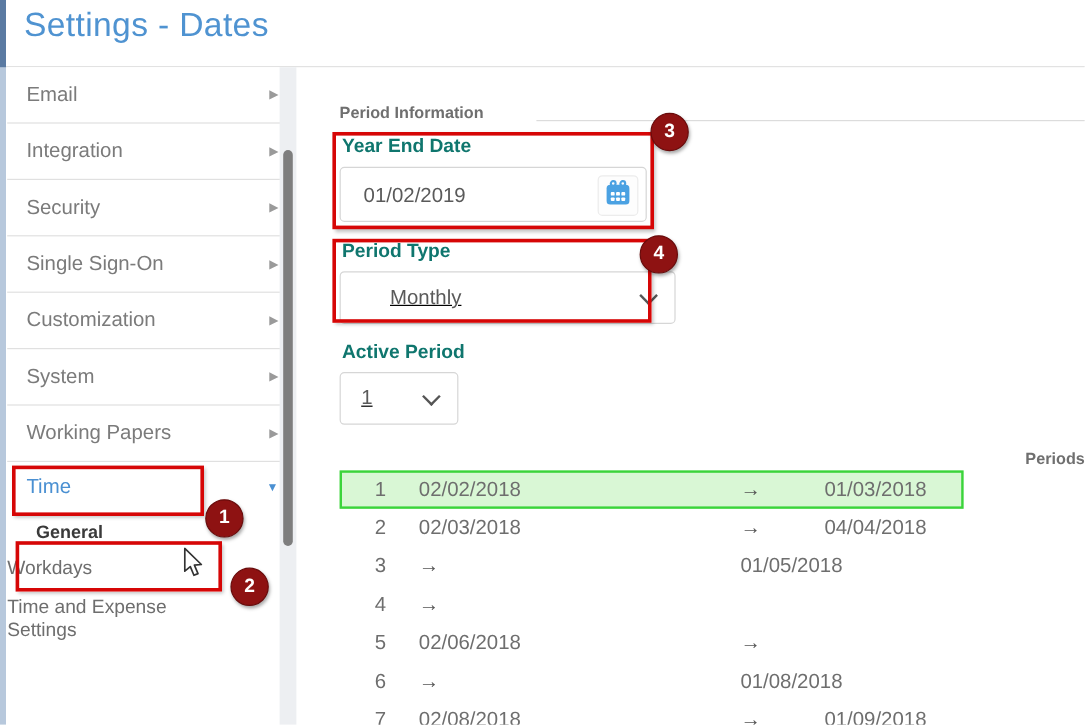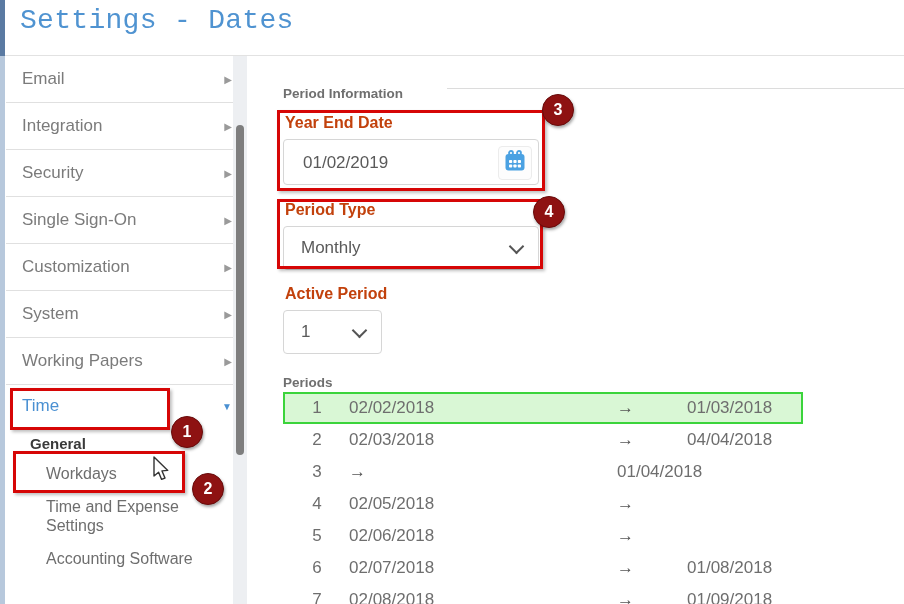--- a/index.html
+++ b/index.html
@@ -5,69 +5,69 @@
   html,body{margin:0;padding:0;}
   body{width:904px;height:604px;overflow:hidden;position:relative;background:#fff;
        font-family:"Liberation Sans", sans-serif;}
   .abs{position:absolute;}
 
   
   #left-strip{left:0;top:0;width:5px;height:604px;background:#b7c8dc;}
   #left-strip-top{left:0;top:0;width:5px;height:56px;background:#5a7aa2;}
 
   
-  #page-title{left:20px;top:5px;font-size:28px;font-weight:400;color:#4f93d1;letter-spacing:.3px;font-family:Liberation Mono, monospace;}
+  #page-title{left:20px;top:5px;font-size:28px;font-weight:400;color:#4f93d1;letter-spacing:.3px;}
   #header-divider{left:5px;top:55px;right:0;height:1px;background:#e2e2e2;}
 
   
   #sidebar{left:6px;top:56px;width:240px;height:548px;background:#fff;}
   .side-item{height:46px;border-bottom:1px solid #e0e0e0;display:flex;align-items:center;
              padding:0 14px 0 16px;color:#7b7b7b;font-size:17px;cursor:pointer;}
   .side-item .chev{margin-left:auto;color:#9a9a9a;font-size:10px;}
   #time-item{height:42px;display:flex;align-items:center;padding:0 14px 0 16px;
              color:#4a90d2;font-size:17px;cursor:pointer;}
   #time-item .chev{margin-left:auto;color:#4a90d2;font-size:10px;}
   #general-header{margin:4px 0 0 24px;font-size:15px;font-weight:bold;color:#3a3a3a;height:24px;
                   display:flex;align-items:center;}
   #dates-item{margin-top:5px;height:31px;background:#4d9edb;color:#fff;font-size:16px;
               display:flex;align-items:center;padding-left:40px;cursor:pointer;}
-  .sub-item{color:#6e6e6e;font-size:16px;padding-left:40px;cursor:pointer;line-height:19px;}
+  .sub-item{color:#6e6e6e;font-size:16px;cursor:pointer;line-height:19px;}
   #workdays-item{margin-top:9px;}
   #tes-item{margin-top:14px;width:150px;}
   #asi-item{margin-top:14px;width:170px;}
 
   
   #scrollbar-track{left:233px;top:56px;width:14px;height:548px;background:#edeff2;}
   #scrollbar-thumb{left:3px;top:69px;width:8px;height:330px;background:#7e7e7e;border-radius:4px;position:absolute;}
 
   
   #main{left:248px;top:56px;right:0;bottom:0;}
-  .legend{display:flex;align-items:flex-start;position:absolute;right:0;gap:40px;}
+  .legend{display:flex;align-items:flex-end;position:absolute;right:0;gap:40px;}
   .legend span{font-size:13.5px;font-weight:bold;color:#6f6f6f;white-space:nowrap;}
   .legend .line{flex:1;height:1px;background:#dcdcdc;margin-left:4px;margin-top:2px;}
   #legend-period-info{left:35px;top:30px;}
   #legend-periods{left:35px;top:319px;flex-direction:column;}
 
-  .field-label{position:absolute;font-size:16px;font-weight:bold;color:#c2410c;}
+  .field-label{position:absolute;font-size:16px;font-weight:bold;color:#0f766e;}
   #yed-label{left:37px;top:58px;}
   #pt-label{left:37px;top:145px;}
   #ap-label{left:37px;top:229px;}
 
-  .boxctl{position:absolute;background:#fff;border:1px solid #d6d6d6;border-radius:4px;}
+  .boxctl{position:absolute;background:#fff;border:1px solid #d6d6d6;border-radius:4px;text-decoration:underline;}
   #yed-input-wrap{left:35px;top:83px;width:254px;height:44px;}
   #yed-input{border:none;outline:none;background:transparent;font-family:"Liberation Sans",sans-serif;
              font-size:17px;color:#5a5a5a;margin:12px 0 0 17px;width:150px;}
   #calendar-btn{position:absolute;right:6px;top:6px;width:32px;height:32px;border:1px solid #ececec;
                 border-radius:4px;display:flex;align-items:center;justify-content:center;cursor:pointer;background:#fdfdfd;}
 
   .select{display:flex;align-items:center;cursor:pointer;}
   .select .val{font-size:17px;color:#5a5a5a;margin-left:17px;}
   .select .sel-chev{position:absolute;right:16px;top:14px;width:9px;height:9px;
                     border:solid #555;border-width:0 2px 2px 0;transform:rotate(45deg);}
-  #pt-select{left:35px;top:170px;width:254px;height:42px;}
+  #pt-select{left:35px;top:170px;width:254px;height:42px;padding-left:24px;}
   #ap-select{left:35px;top:254px;width:97px;height:42px;}
 
   
   #periods-list{position:absolute;left:35px;top:336px;width:520px;}
   .p-row{display:grid;grid-template-columns:64px 268px 70px 1fr;align-items:center;height:28px;
          border:2px solid transparent;font-size:17px;color:#6e6e6e;cursor:pointer;}
   .p-row.highlight{background:#d9f7d5;border-color:#3bd43b;}
   .p-num{text-align:center;}
   .p-arrow{color:#555;font-weight:bold;}
 
@@ -130,21 +130,20 @@
 
   <div id="time-item">
     <span>Time</span>
     <span class="chev">▼</span>
   </div>
 
   <div id="general-header">General</div>
 
   <div class="sub-item" id="workdays-item">Workdays</div>
   <div class="sub-item" id="tes-item">Time and Expense Settings</div>
-  <div class="sub-item" id="asi-item">Accounting Software</div>
 </div>
 
 <div class="abs" id="scrollbar-track">
   <div id="scrollbar-thumb"></div>
 </div>
 
 <div class="abs" id="main">
 
   <div class="legend" id="legend-period-info">
     <span>Period Information</span>
@@ -197,35 +196,33 @@
   </div>
       <div class="p-row">
     <span class="p-num">2</span>
     <span class="p-start">02/03/2018</span>
     <span class="p-arrow">→</span>
     <span class="p-end">04/04/2018</span>
   </div>
       <div class="p-row">
     <span class="p-num">3</span>
     <span class="p-arrow">→</span>
-    <span class="p-end">01/04/2018</span>
+    <span class="p-end">01/05/2018</span>
   </div>
       <div class="p-row">
     <span class="p-num">4</span>
-    <span class="p-start">02/05/2018</span>
     <span class="p-arrow">→</span>
   </div>
       <div class="p-row">
     <span class="p-num">5</span>
     <span class="p-start">02/06/2018</span>
     <span class="p-arrow">→</span>
   </div>
       <div class="p-row">
     <span class="p-num">6</span>
-    <span class="p-start">02/07/2018</span>
     <span class="p-arrow">→</span>
     <span class="p-end">01/08/2018</span>
   </div>
       <div class="p-row">
     <span class="p-num">7</span>
     <span class="p-start">02/08/2018</span>
     <span class="p-arrow">→</span>
     <span class="p-end">01/09/2018</span>
   </div>
     </div>

